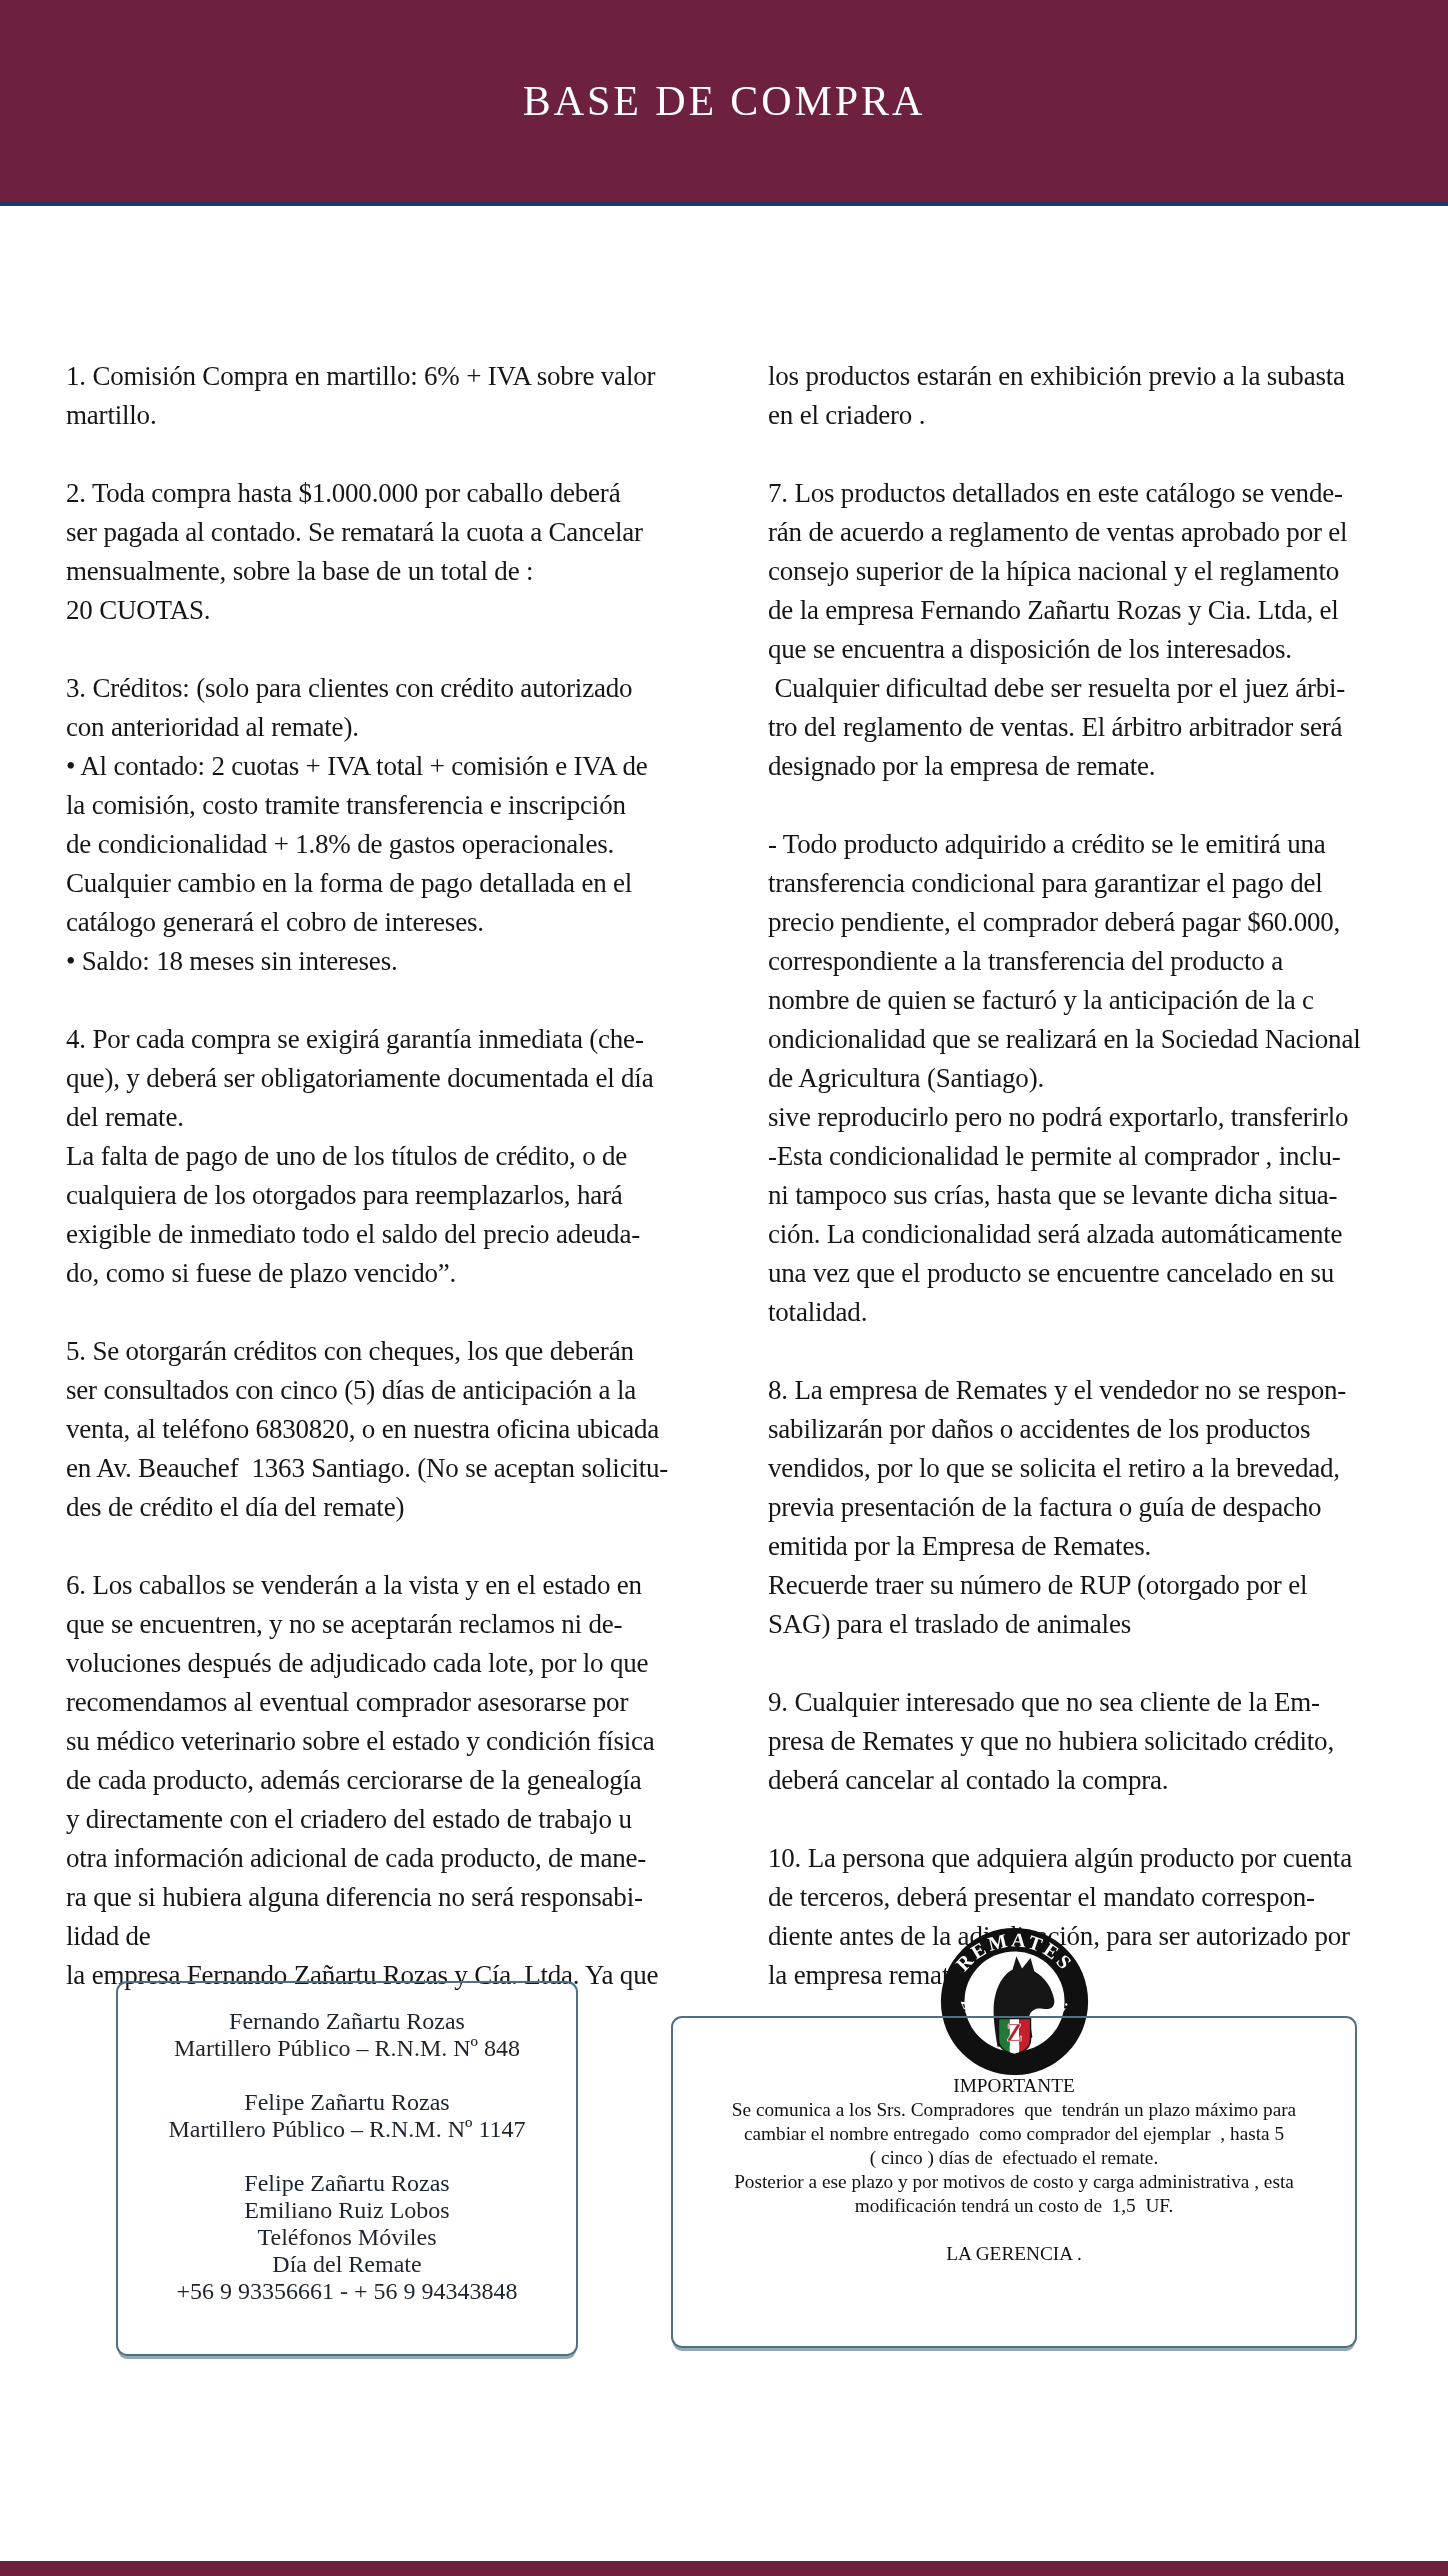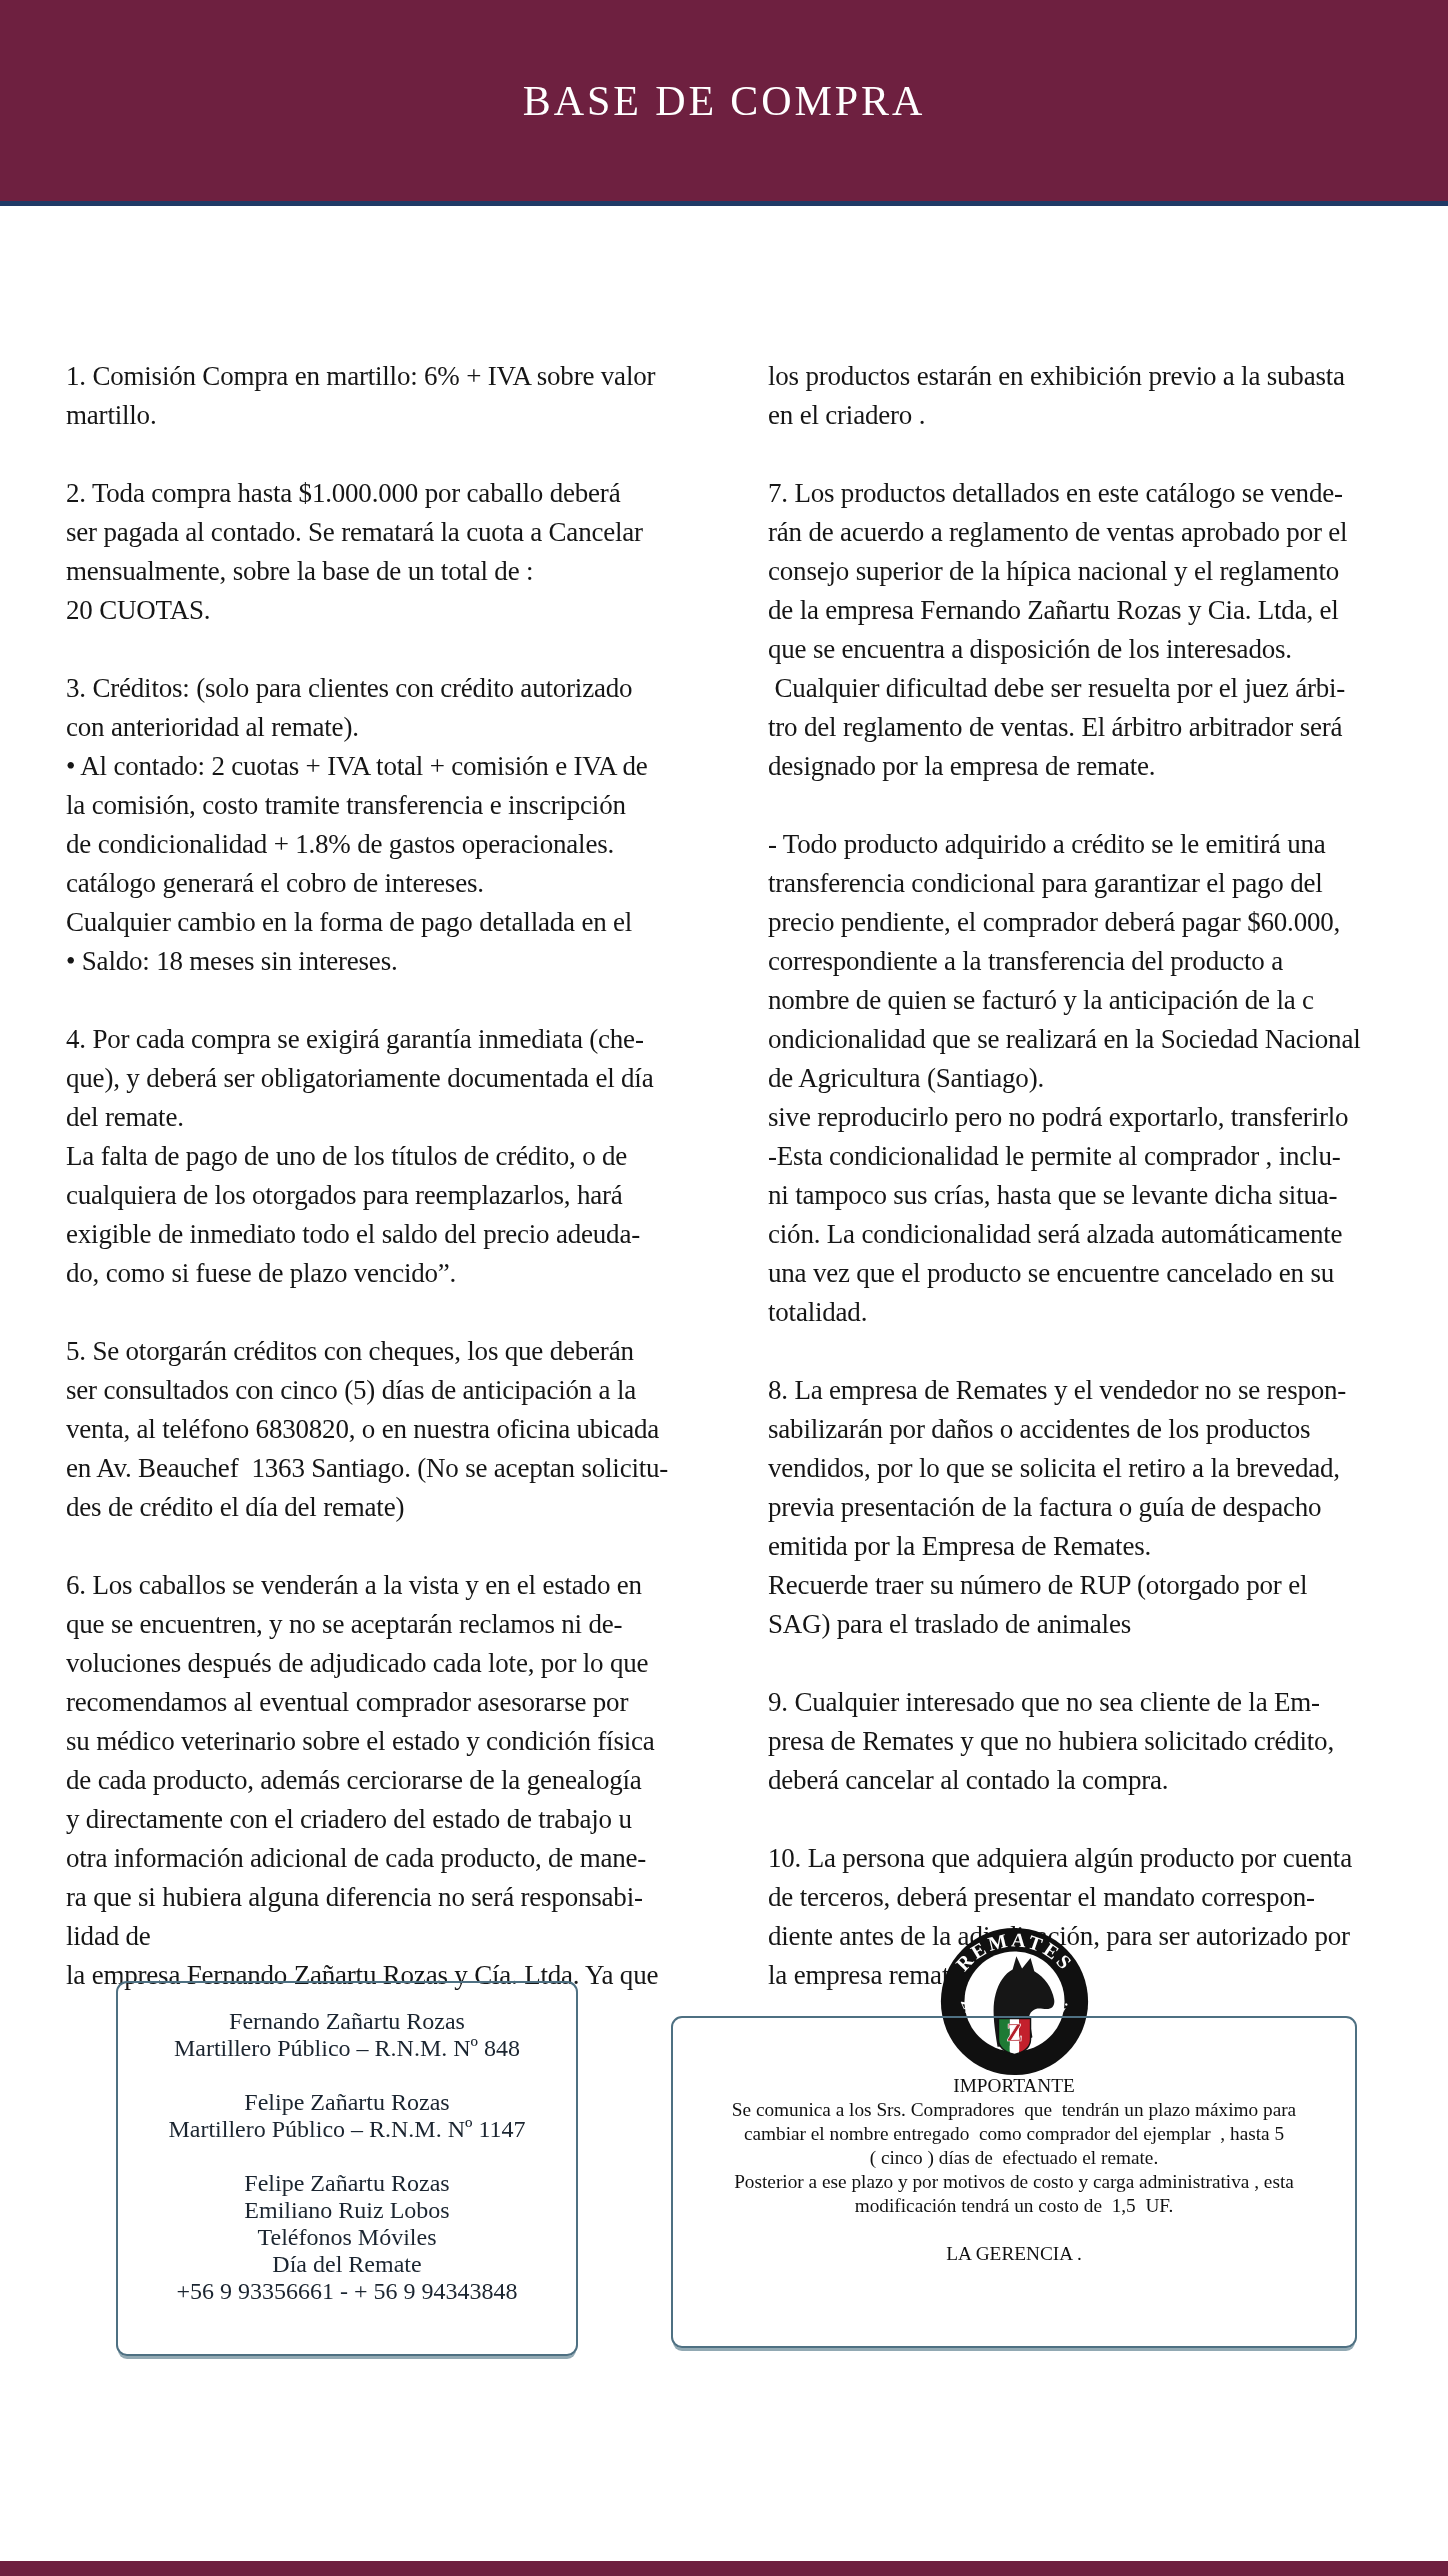--- a/index.html
+++ b/index.html
@@ -88,22 +88,22 @@
         <div class="line">2. Toda compra hasta $1.000.000 por caballo deberá</div>
         <div class="line">ser pagada al contado. Se rematará la cuota a Cancelar</div>
         <div class="line">mensualmente, sobre la base de un total de :</div>
         <div class="line">20 CUOTAS.</div>
         <div class="line">&nbsp;</div>
         <div class="line">3. Créditos: (solo para clientes con crédito autorizado</div>
         <div class="line">con anterioridad al remate).</div>
         <div class="line">• Al contado: 2 cuotas + IVA total + comisión e IVA de</div>
         <div class="line">la comisión, costo tramite transferencia e inscripción</div>
         <div class="line">de condicionalidad + 1.8% de gastos operacionales.</div>
+        <div class="line">Cualquier cambio en la forma de pago detallada en el</div>
         <div class="line">catálogo generará el cobro de intereses.</div>
-        <div class="line">Cualquier cambio en la forma de pago detallada en el</div>
         <div class="line">• Saldo: 18 meses sin intereses.</div>
         <div class="line">&nbsp;</div>
         <div class="line">4. Por cada compra se exigirá garantía inmediata (che-</div>
         <div class="line">que), y deberá ser obligatoriamente documentada el día</div>
         <div class="line">del remate.</div>
         <div class="line">La falta de pago de uno de los títulos de crédito, o de</div>
         <div class="line">cualquiera de los otorgados para reemplazarlos, hará</div>
         <div class="line">exigible de inmediato todo el saldo del precio adeuda-</div>
         <div class="line">do, como si fuese de plazo vencido”.</div>
         <div class="line">&nbsp;</div>

